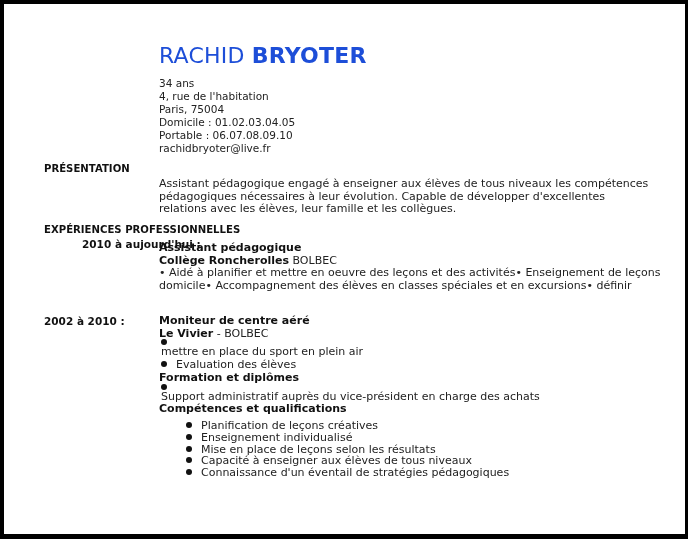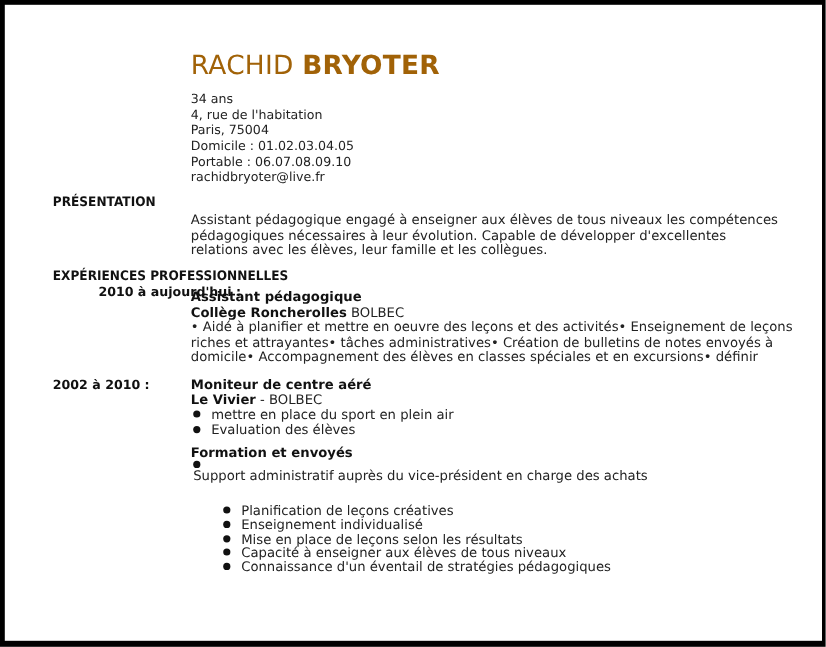--- a/index.html
+++ b/index.html
@@ -1,20 +1,20 @@
 <!DOCTYPE html>
 <html><head>
 <meta charset="utf-8">
 <style>
   html, body { margin:0; padding:0; }
   body { width:688px; height:539px; background:#000; position:relative; overflow:hidden;
          font-family:"DejaVu Sans", sans-serif; color:#1a1a1a; }
   .page { position:absolute; left:4px; top:4px; width:681px; height:530px; background:#fff; }
   .abs { position:absolute; white-space:nowrap; }
-  .name { left:155px; top:39px; font-size:22px; letter-spacing:0.2px; color:#a16207; font-family:"DejaVu Sans", sans-serif; font-weight:normal; }
+  .name { left:155px; top:39px; font-size:22px; letter-spacing:0.2px; color:#1d4ed8; font-family:"DejaVu Sans", sans-serif; font-weight:normal; }
   .name b { font-weight:bold; }
   .contact { left:155px; top:73px; font-size:10.5px; line-height:13px; color:#222; }
   .sec { font-size:11px; font-weight:bold; color:#111; transform:scaleX(0.92); transform-origin:left; }
   .txt { font-size:11px; line-height:12.5px; color:#222; }
   .bold { font-weight:bold; color:#111; }
   .date { left:40px; font-size:10.5px; font-weight:bold; color:#111; }
   .bul { display:flex; align-items:baseline; }
   .dot { display:inline-block; width:6px; height:6px; border-radius:50%; background:#111; margin-right:9px; position:relative; top:-1px; }
 </style>
 </head>
@@ -40,44 +40,44 @@
     <div>relations avec les élèves, leur famille et les collègues.</div>
   </div>
 
   <div class="abs sec" style="left:40px; top:219px;">EXPÉRIENCES PROFESSIONNELLES</div>
 
   <div class="abs date" style="top:234px;margin-left:38px;">2010 à aujourd'hui :</div>
   <div class="abs txt" style="left:155px; top:238px;">
     <div class="bold">Assistant pédagogique</div>
     <div><span class="bold">Collège Roncherolles</span><span> BOLBEC</span></div>
     <div>• Aidé à planifier et mettre en oeuvre des leçons et des activités• Enseignement de leçons</div>
-    <div>riches et attrayantes• tâches administratives• Création de bulletins de notes envoyés à</div>
     <div>domicile• Accompagnement des élèves en classes spéciales et en excursions• définir</div>
   </div>
 
   <div class="abs date" style="top:311px;">2002 à 2010 :</div>
   <div class="abs txt" style="left:155px; top:311px;">
     <div class="bold">Moniteur de centre aéré</div>
     <div><span class="bold">Le Vivier</span><span> - BOLBEC</span></div>
-    <div class="bul" style="padding-left:2px;">
+    <div class="bul" style="padding-left:2px;flex-direction:column;">
         <span class="dot"></span>
         <span>mettre en place du sport en plein air</span>
       </div>
     <div class="bul" style="padding-left:2px;">
         <span class="dot"></span>
         <span>Evaluation des élèves</span>
       </div>
   </div>
 
   <div class="abs txt" style="left:155px; top:368px;">
-    <div class="bold">Formation et envoyés</div>
+    <div class="bold">Formation et diplômes</div>
     <div class="bul" style="padding-left:2px;flex-direction:column;">
         <span class="dot" style="margin-right:5px;"></span>
         <span>Support administratif auprès du vice-président en charge des achats</span>
       </div>
+    <div class="bold">Compétences et qualifications</div>
   </div>
 
   <div class="abs txt" style="left:182px; top:416px; line-height:11.8px;">
     <div class="bul">
         <span class="dot"></span>
         <span>Planification de leçons créatives</span>
       </div>
     <div class="bul">
         <span class="dot"></span>
         <span>Enseignement individualisé</span>

